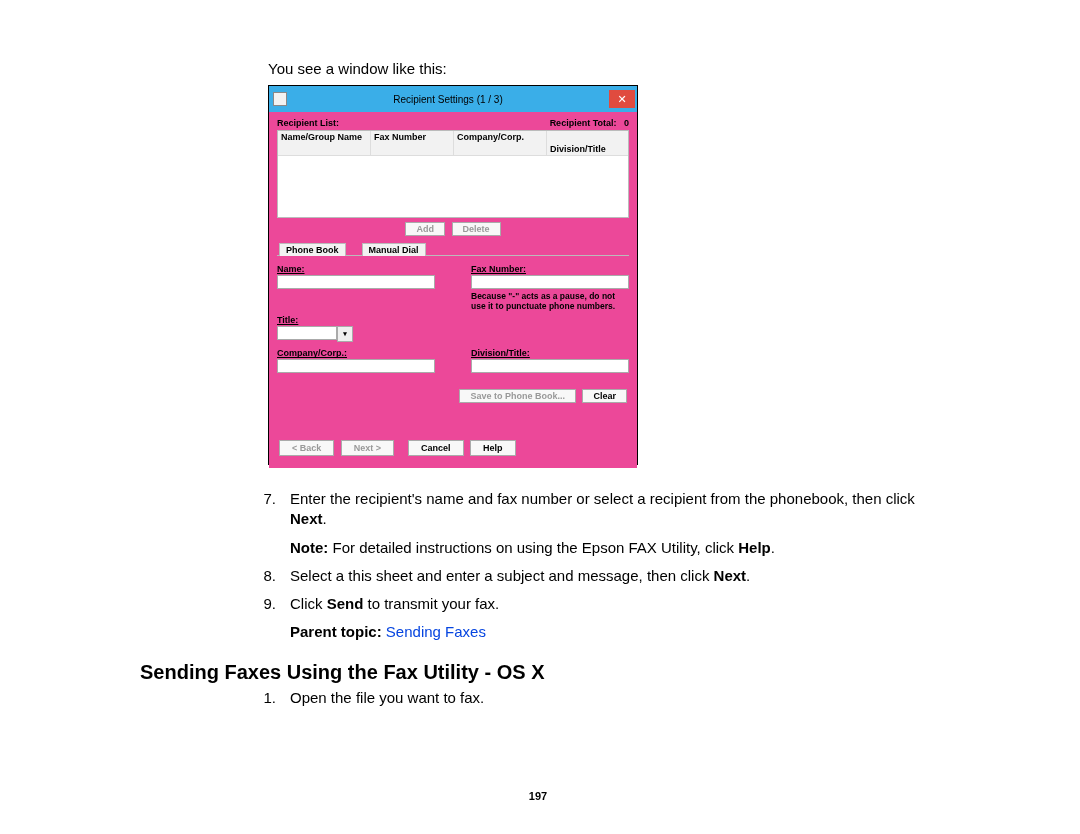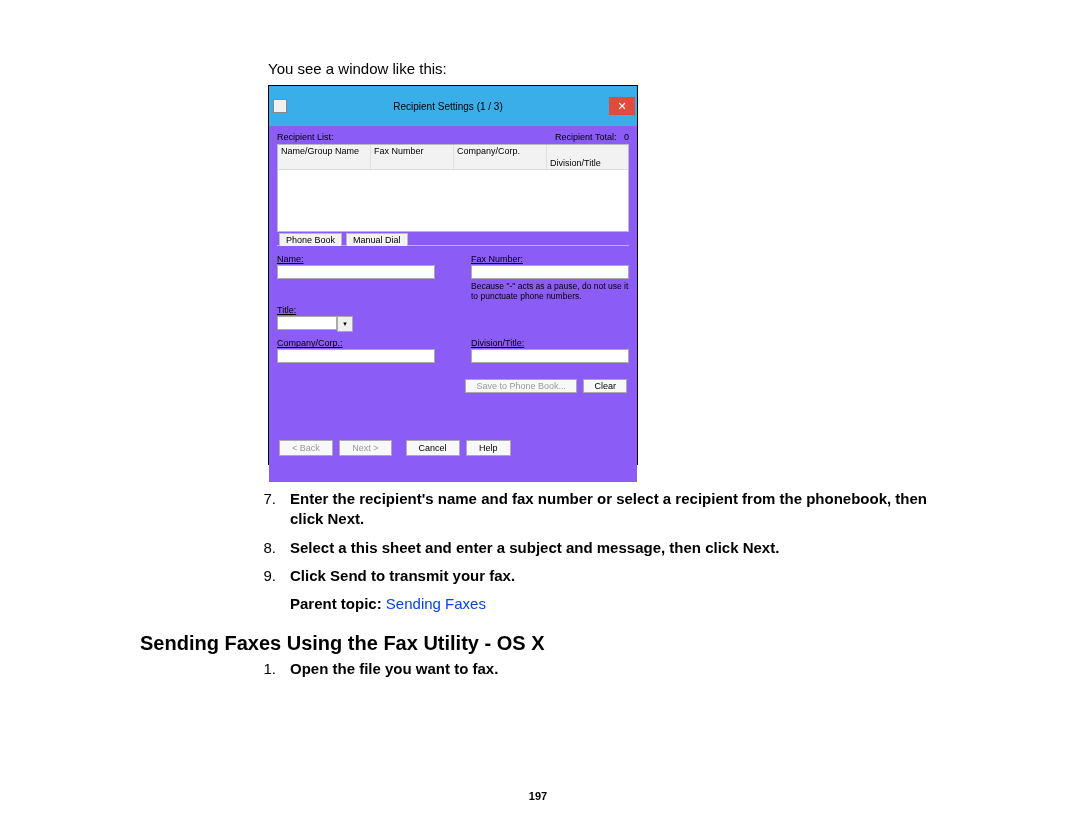--- a/index.html
+++ b/index.html
@@ -24,21 +24,21 @@
     margin-left: 128px;
     border: 1px solid #000;
     width: 370px;
     height: 380px;
     position: relative;
     background: #f2f2f2;
     box-sizing: border-box;
   }
   .titlebar {
     background: #3aaee8;
-    height: 40px;
+    height: 26px;
     display: flex;
     align-items: center;
     position: relative;
     font-size: 10px;
     color: #000;
   }
   .titlebar .app-icon {
     width: 14px;
     height: 14px;
     margin-left: 4px;
@@ -57,26 +57,27 @@
     background: #e04b3f;
     color: #fff;
     font-size: 11px;
     display: flex;
     align-items: center;
     justify-content: center;
     margin-right: 2px;
     cursor: pointer;
   }
   .client {
-    background: #8b5cf6;
+    background: #ec4899;
     padding: 6px 8px 8px 8px;
     font-size: 9px;
     color: #000;
     height: calc(100% - 22px);
     box-sizing: border-box;
+    font-weight: bold;
   }
   .toprow {
     display: flex;
     justify-content: space-between;
     margin-bottom: 2px;
   }
   .list-box {
     background: #fff;
     border: 1px solid #bbb;
     height: 86px;
@@ -118,21 +119,21 @@
   }
   .tab {
     display: inline-block;
     border: 1px solid #bbb;
     border-bottom: none;
     background: #f2f2f2;
     padding: 1px 6px;
     font-size: 9px;
     position: relative;
     top: 1px;
-    margin-right: 4px;
+    margin-right: 16px;
   }
   .form-row {
     display: flex;
     gap: 36px;
     margin-bottom: 2px;
   }
   .form-col {
     flex: 1;
   }
   .flabel {
@@ -186,21 +187,21 @@
     display: flex;
     margin-bottom: 8px;
     line-height: 1.35;
   }
   .step-num {
     width: 28px;
     text-align: right;
     padding-right: 14px;
     flex-shrink: 0;
   }
-  .step-body { flex: 1; font-weight: bold; }
+  .step-body { flex: 1; }
   .step-note {
     margin: 8px 0 8px 150px;
     line-height: 1.35;
   }
   .parent {
     margin: 6px 0 0 150px;
     line-height: 1.35;
   }
   .link { color: #0645e0; }
   h3.section {
@@ -244,20 +245,24 @@
         </span>
       </div>
       <div class="list-box">
         <div class="list-header">
           <div class="col1">Name/Group Name</div>
           <div class="col2">Fax Number</div>
           <div class="col3">Company/Corp.</div>
           <div class="col4">Division/Title</div>
         </div>
       </div>
+      <div class="mid-buttons">
+        <span class="btn disabled">Add</span>
+        <span class="btn disabled">Delete</span>
+      </div>
       <div class="tabs">
         <span class="tab">Phone Book</span><span class="tab">Manual Dial</span>
       </div>
 
       <div class="form-row">
         <div class="form-col">
           <span class="flabel">Name:</span>
           <div class="finput"></div>
         </div>
         <div class="form-col">
@@ -303,20 +308,23 @@
 
   <div class="steps">
     <div class="step-row">
       <span class="step-num">7.</span>
       <span class="step-body">
         <span>Enter the recipient's name and fax number or select a recipient from the phonebook, then click </span><b>Next</b><span>.</span>
       </span>
     </div>
   </div>
 
+  <p class="step-note">
+    <b>Note:</b><span> For detailed instructions on using the Epson FAX Utility, click </span><b>Help</b><span>.</span>
+  </p>
 
   <div class="steps" style="margin-top:0;">
     <div class="step-row">
       <span class="step-num">8.</span>
       <span class="step-body">
         <span>Select a this sheet and enter a subject and message, then click </span><b>Next</b><span>.</span>
       </span>
     </div>
     <div class="step-row">
       <span class="step-num">9.</span>

